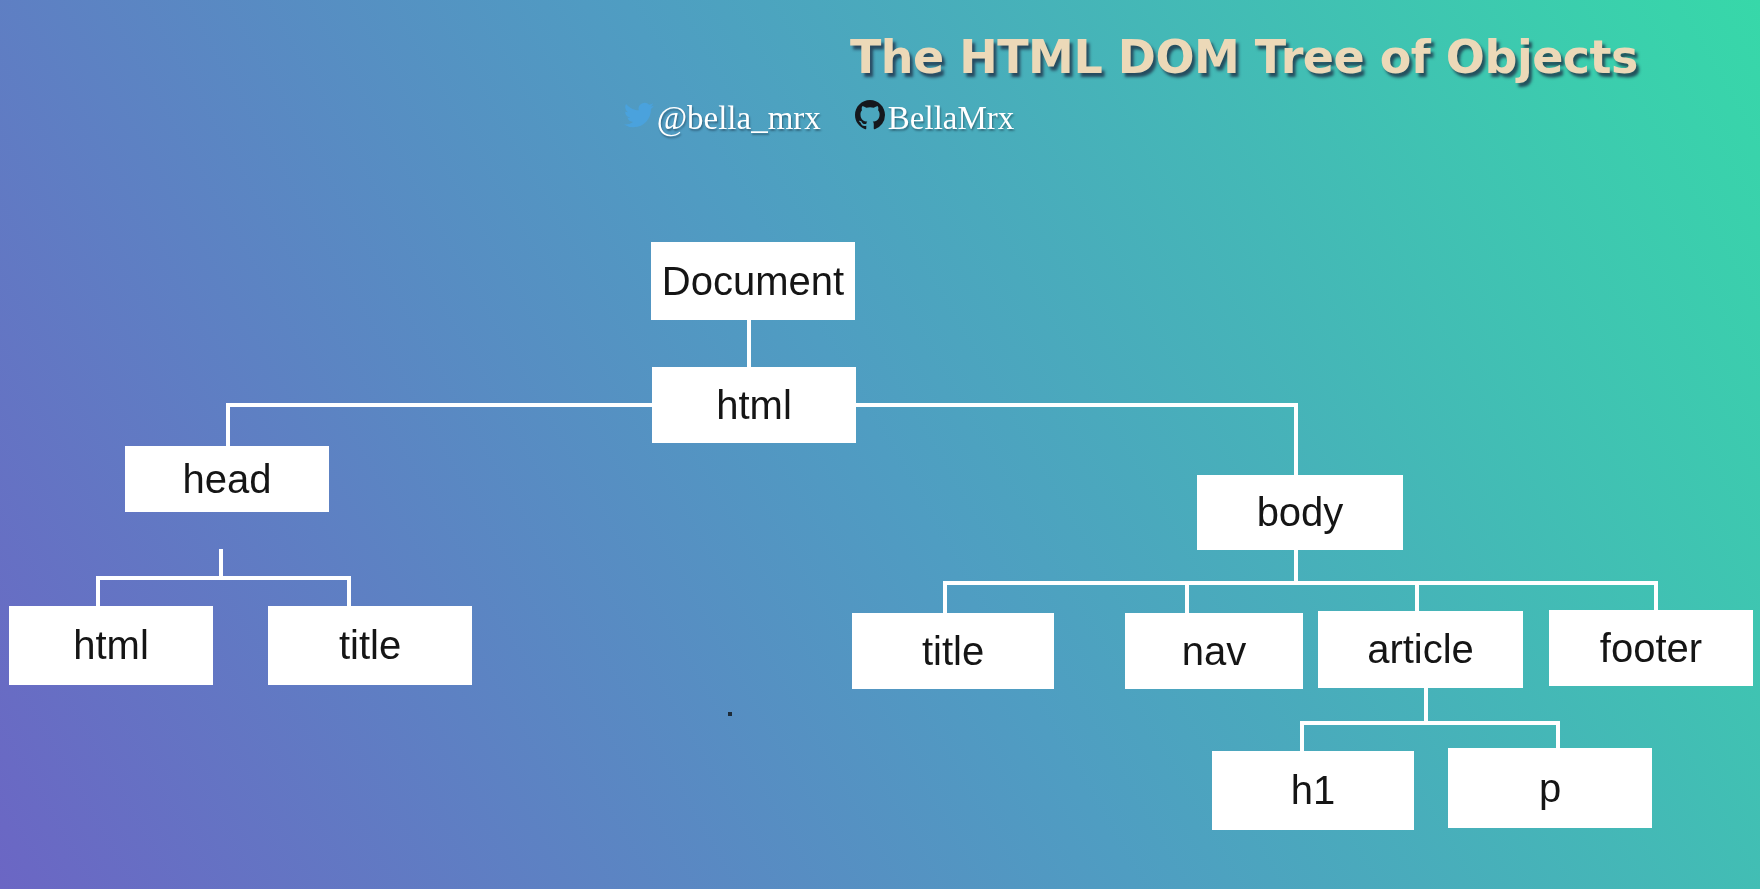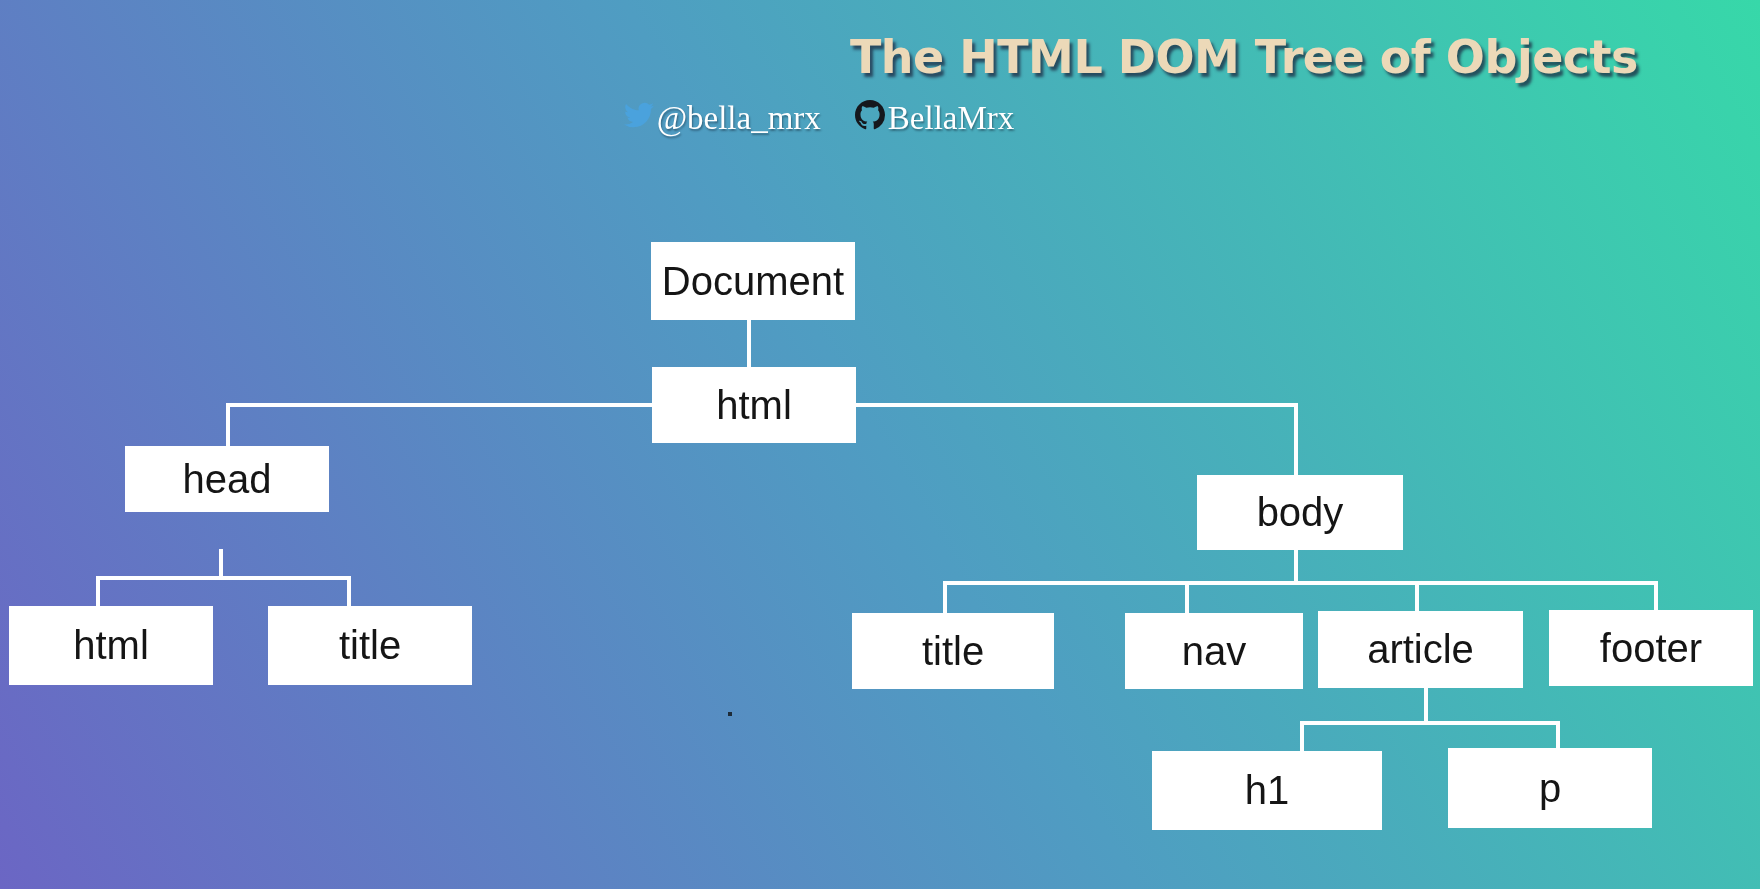--- a/index.html
+++ b/index.html
@@ -39,21 +39,21 @@
   .node-document { left:651px;  top:242px; width:204px; height:78px; }
   .node-html     { left:652px;  top:367px; width:204px; height:76px; }
   .node-head     { left:125px;  top:446px; width:204px; height:66px;text-align:center; }
   .node-meta     { left:9px;    top:606px; width:204px; height:79px; }
   .node-title    { left:244px;  top:606px; width:204px; height:79px;margin-left:24px; }
   .node-body     { left:1197px; top:475px; width:206px; height:75px; }
   .node-header   { left:852px;  top:613px; width:202px; height:76px; }
   .node-nav      { left:1117px; top:613px; width:178px; height:76px;margin-left:8px; }
   .node-article  { left:1318px; top:611px; width:205px; height:77px; }
   .node-footer   { left:1549px; top:610px; width:204px; height:76px; }
-  .node-h1       { left:1152px; top:751px; width:230px; height:79px; }
+  .node-h1       { left:1212px; top:751px; width:202px; height:79px; }
   .node-p        { left:1448px; top:748px; width:204px; height:80px; }
   
   .conn { position:absolute; background:#ffffff; }
   .c1  { left:747px;  top:320px; width:4px;   height:47px; }  
   .c2  { left:226px;  top:403px; width:430px; height:4px;  }  
   .c3  { left:226px;  top:403px; width:4px;   height:70px; }  
   .c4  { left:852px;  top:403px; width:446px; height:4px;  }  
   .c5  { left:1294px; top:403px; width:4px;   height:72px; }  
   .c6  { left:219px;  top:549px; width:4px;   height:31px; }  
   .c7  { left:96px;   top:576px; width:255px; height:4px;  }  

